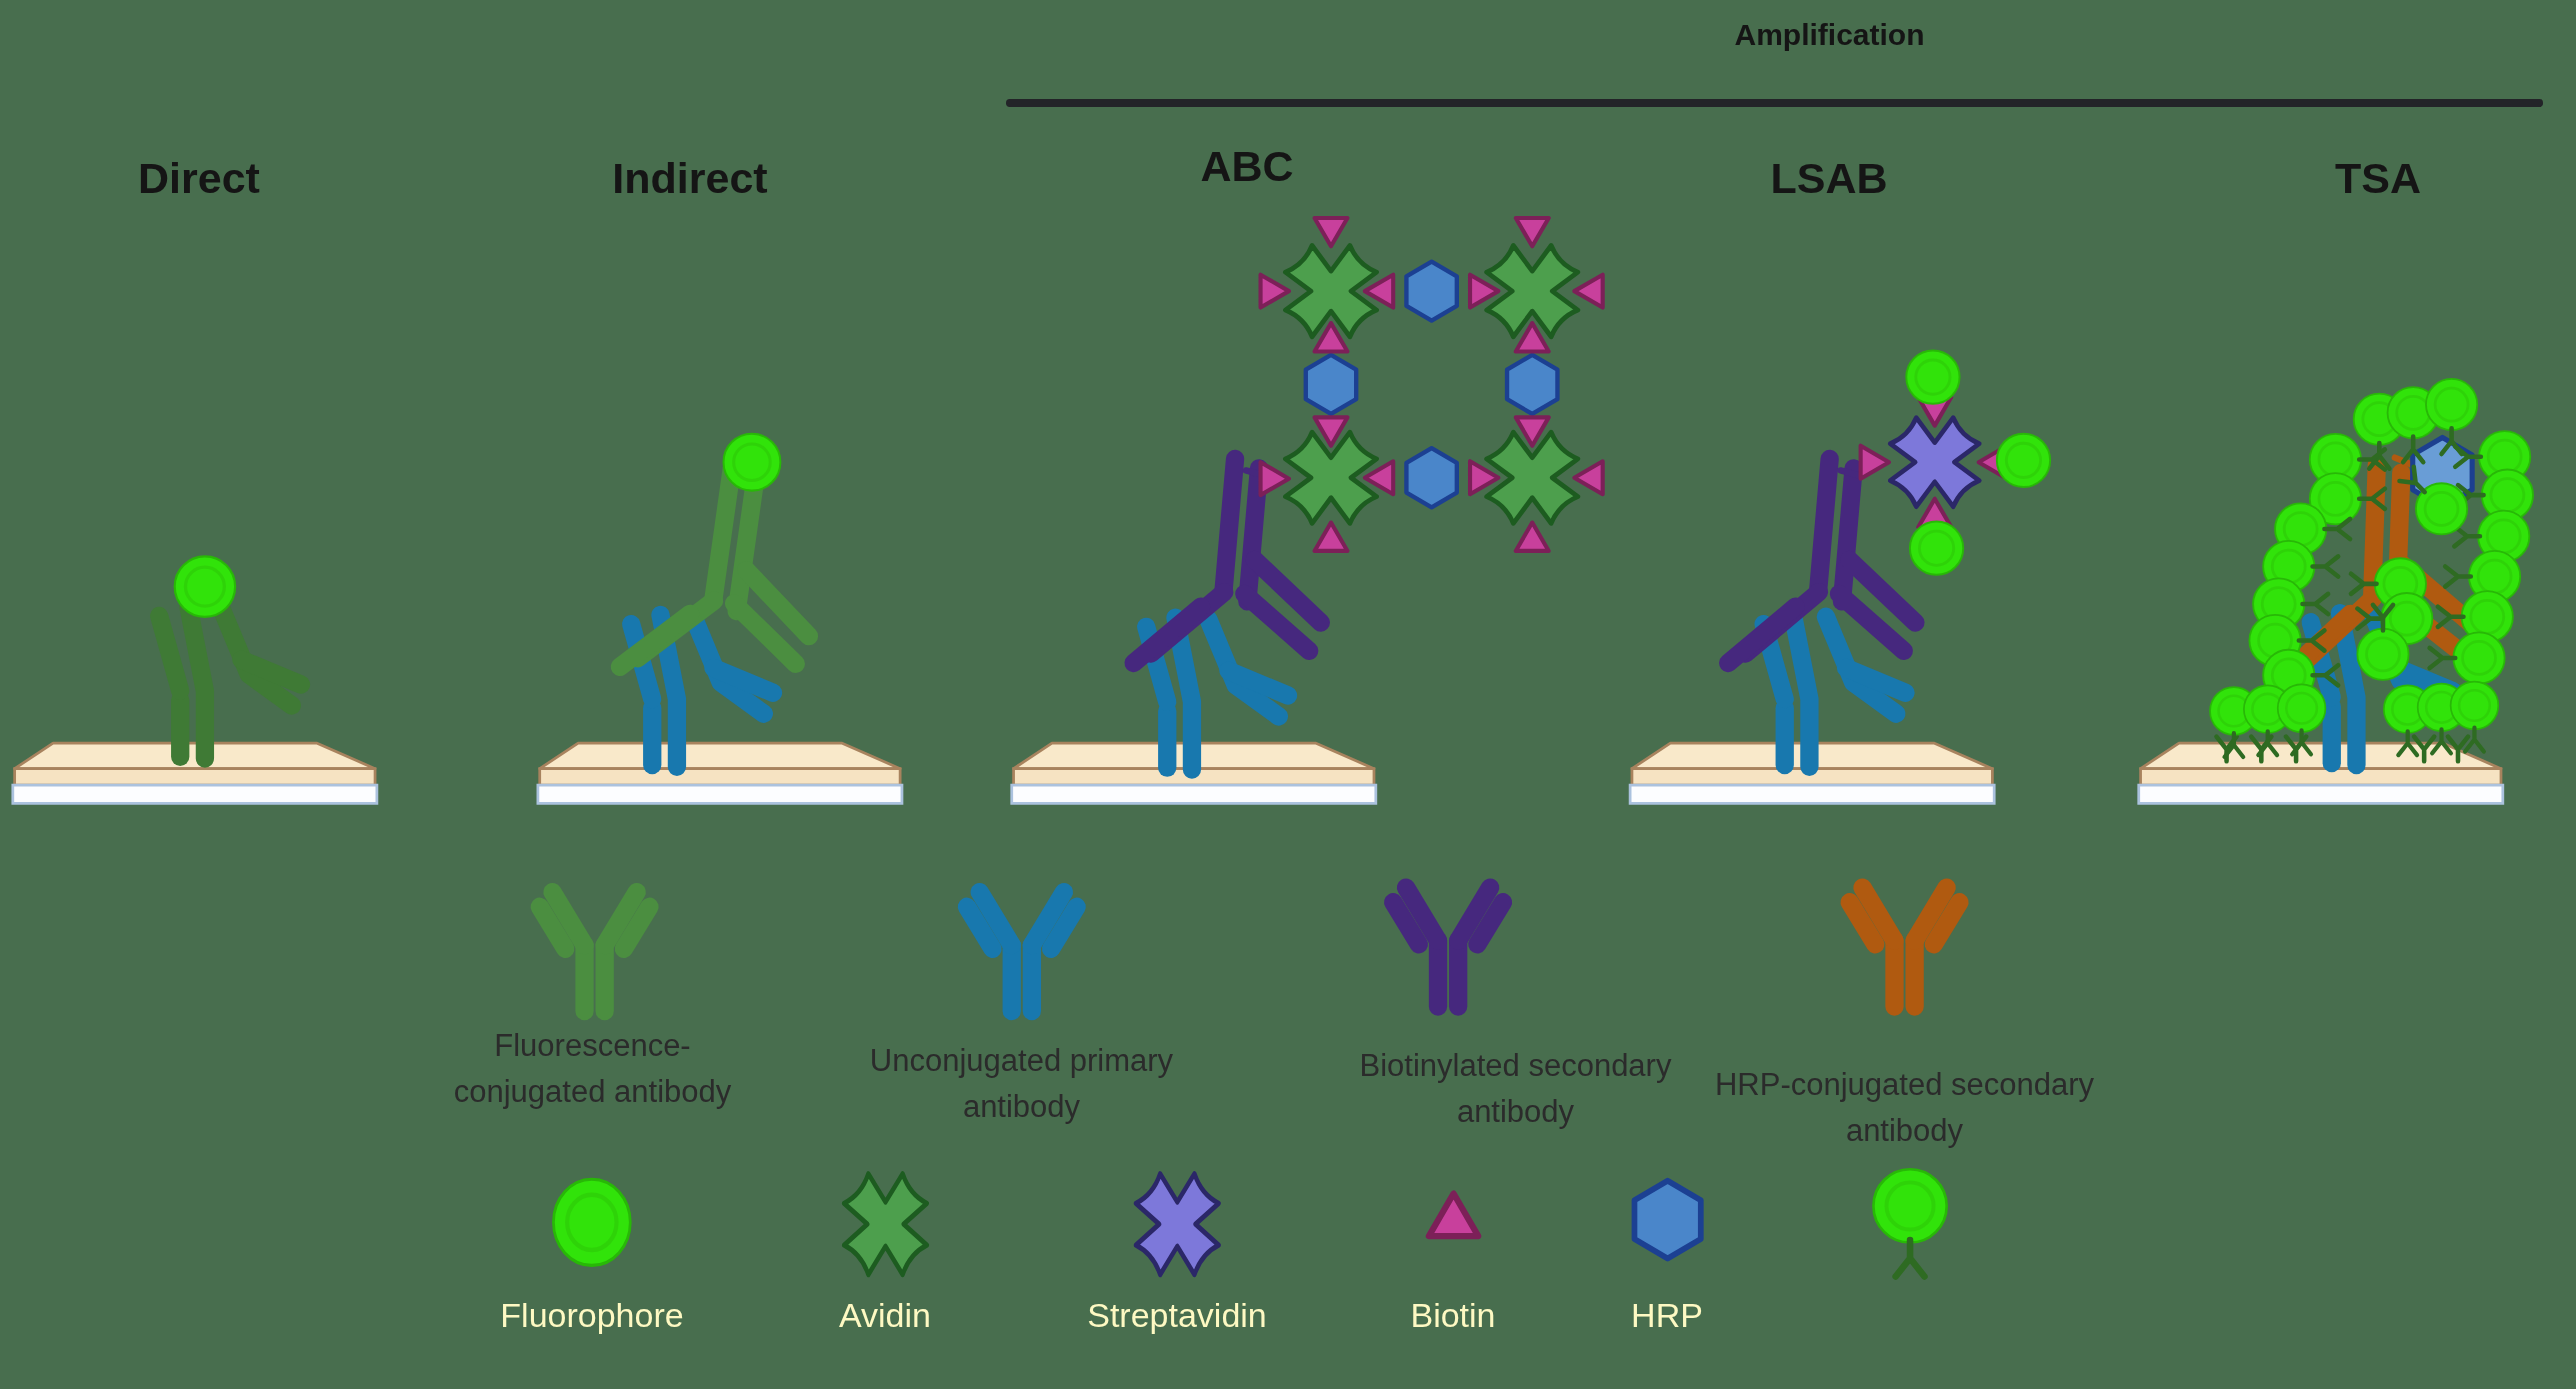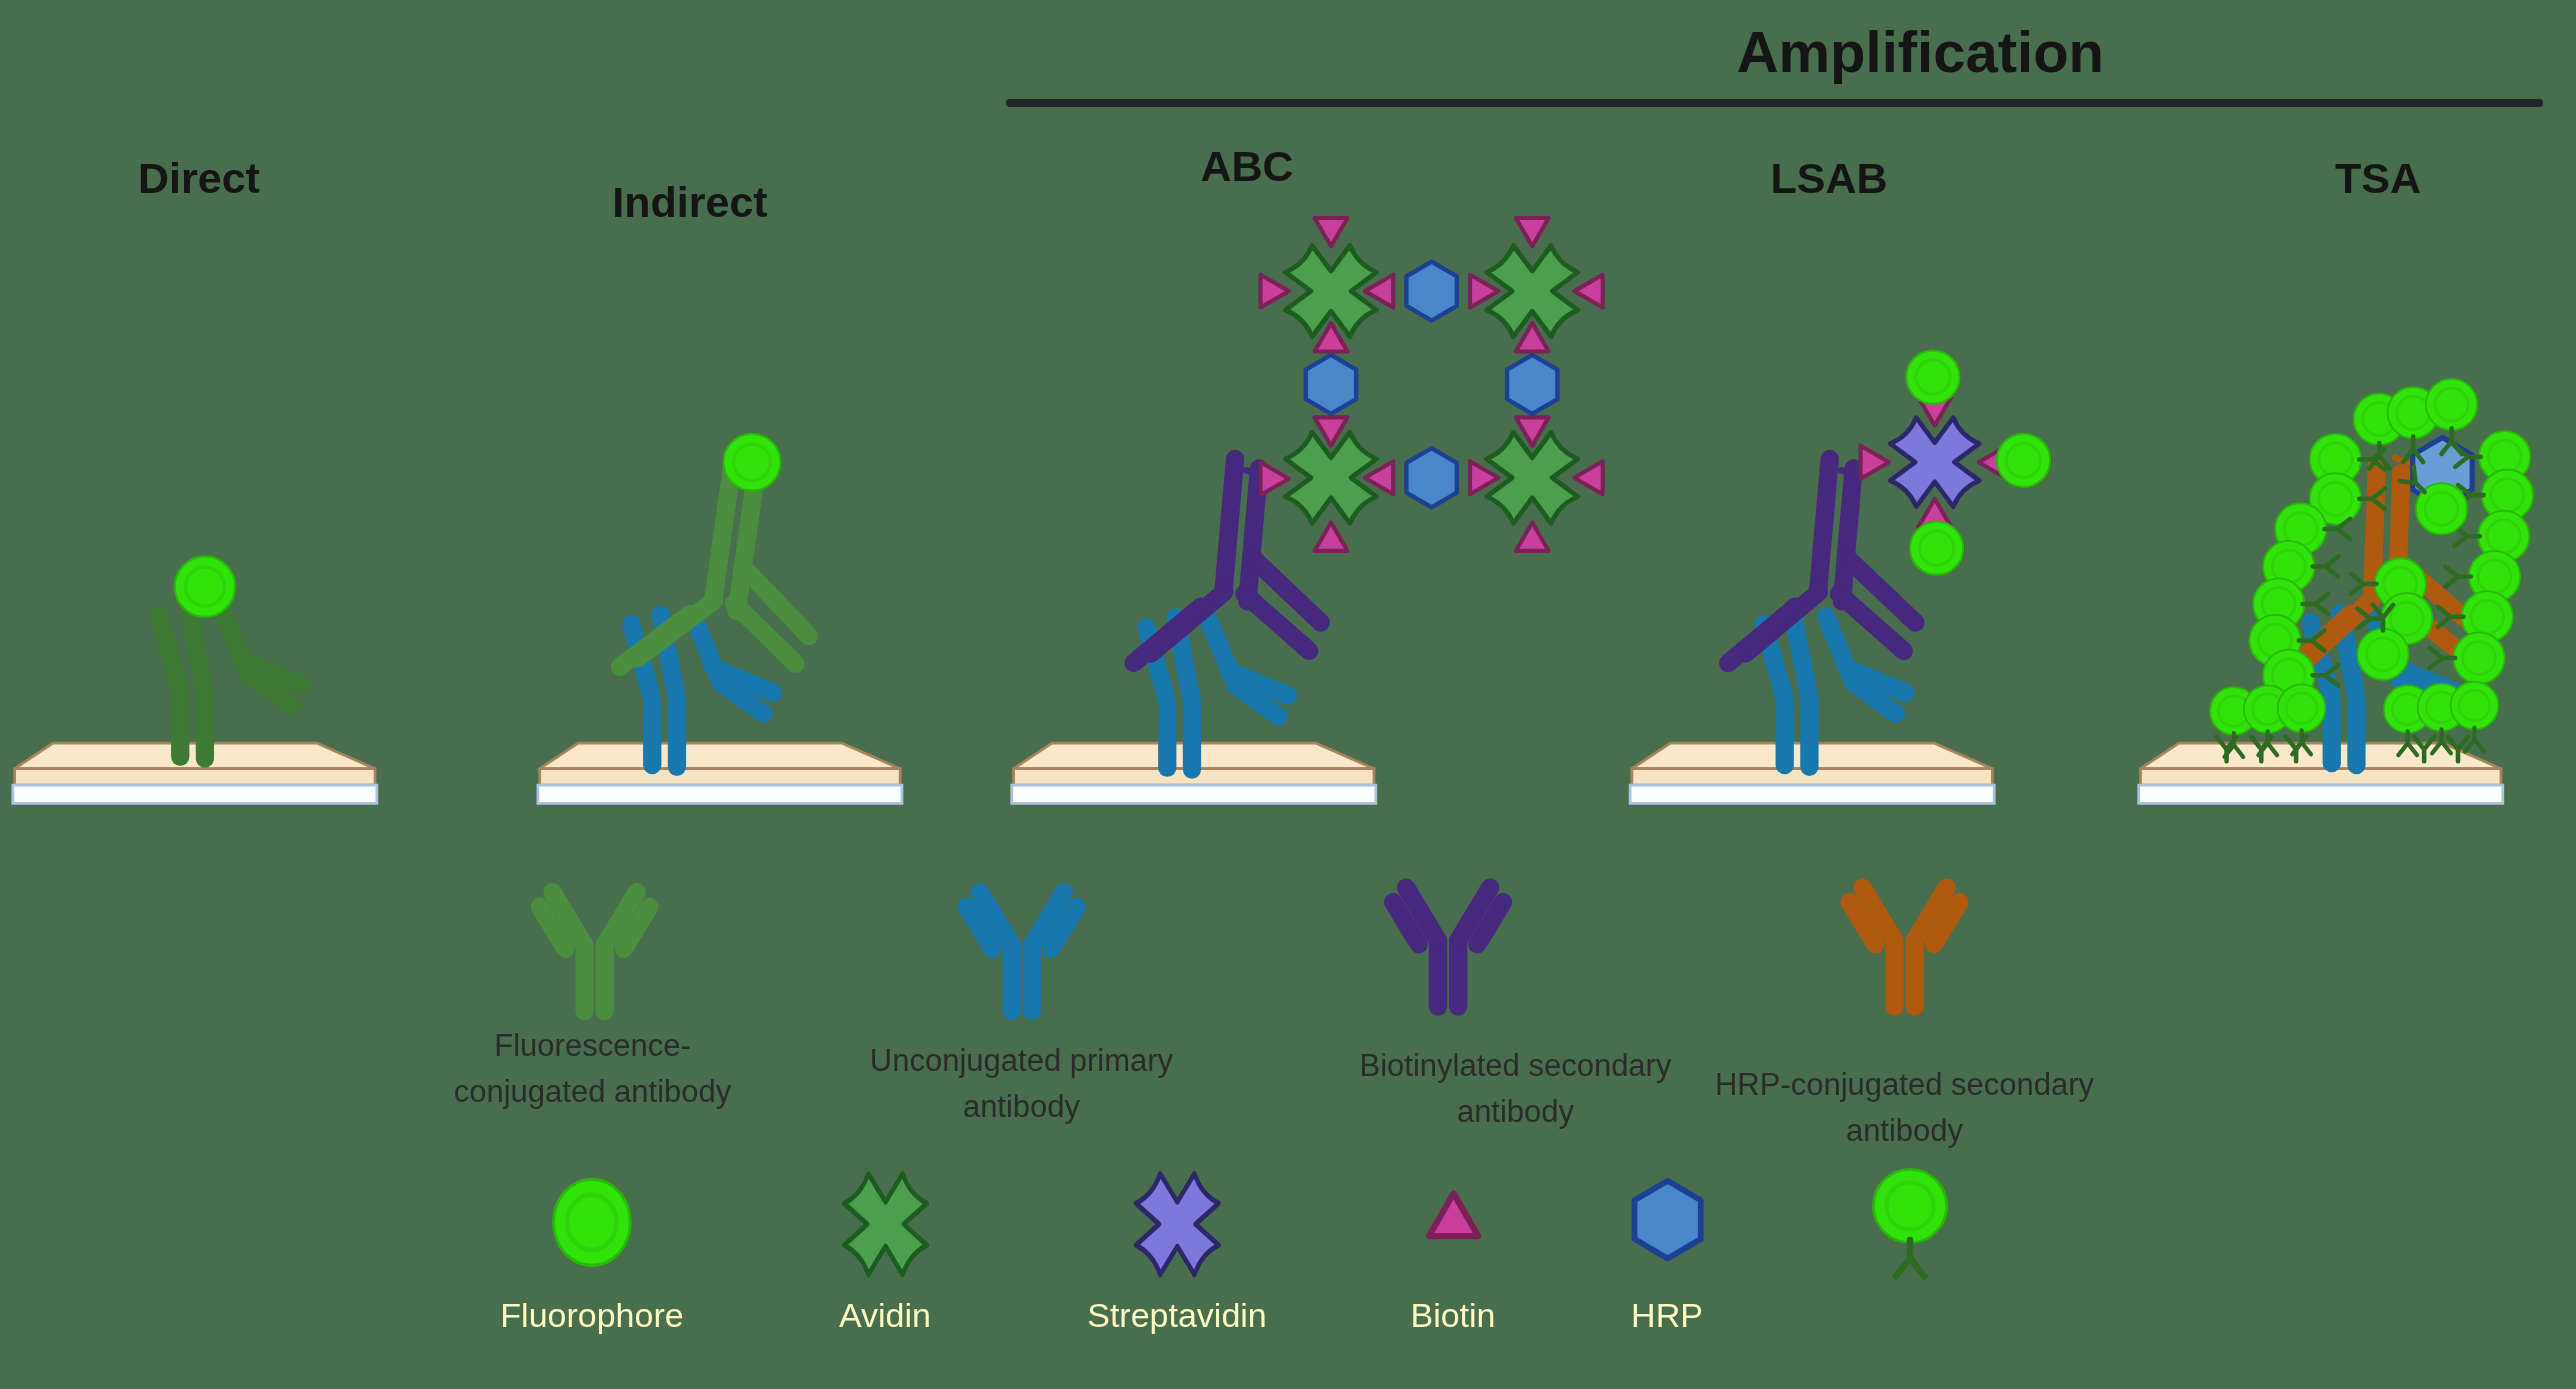--- a/index.html
+++ b/index.html
@@ -1,20 +1,20 @@
 <!DOCTYPE html>
 <html style="font-size:14.6px"><head>
 <meta charset="utf-8">
 <style>
   html,body{margin:0;padding:0;}
   body{background:#486e4e;font-family:"Liberation Sans", sans-serif;}
   #stage{position:relative;width:2576px;height:1390px;background:#486e4e;overflow:hidden;}
   .abs{position:absolute;}
   .hdr{font-weight:bold;color:#151515;font-size:43px;text-align:center;width:274px;}
-  .title{font-weight:bold;color:#151515;font-size:58px;text-align:right;width:549px;}
+  .title{font-weight:bold;color:#151515;font-size:30px;text-align:center;width:549px;}
   .rule{background:#232428;height:8.2px;border-radius:3.7px;}
   .lbl{color:#2b2b2b;font-size:31px;line-height:46px;text-align:center;width:421px;}
   .lbl2{color:#fef9c3;font-size:34px;line-height:46px;text-align:center;width:274px;}
   svg{position:absolute;left:0;top:0;}
 </style>
 </head>
 <body>
 
 <div id="stage">
 
@@ -253,21 +253,21 @@
       <g fill="#31e30a">
         <use href="#tyr" transform="translate(2088,1318) scale(1.43)"></use>
       </g>
     </g>
   </svg>
 
   <div class="abs title" style="left:1555px;top:18.3px;">Amplification</div>
   <div class="abs rule" style="left:1006px;top:99px;width:1537px;"></div>
 
   <div class="abs hdr" style="left:62px;top:154px;">Direct</div>
-  <div class="abs hdr" style="left:553px;top:154px;margin-top:24px;">Indirect</div>
+  <div class="abs hdr" style="left:553px;top:154px;">Indirect</div>
   <div class="abs hdr" style="left:1110px;top:142px;">ABC</div>
   <div class="abs hdr" style="left:1692px;top:154px;">LSAB</div>
   <div class="abs hdr" style="left:2241px;top:154px;">TSA</div>
 
   <div class="abs lbl" style="left:382px;top:1023px;">
     <div>Fluorescence-</div>
     <div>conjugated antibody</div>
   </div>
   <div class="abs lbl" style="left:811px;top:1023px;margin-top:15px;">
     <div>Unconjugated primary</div>

